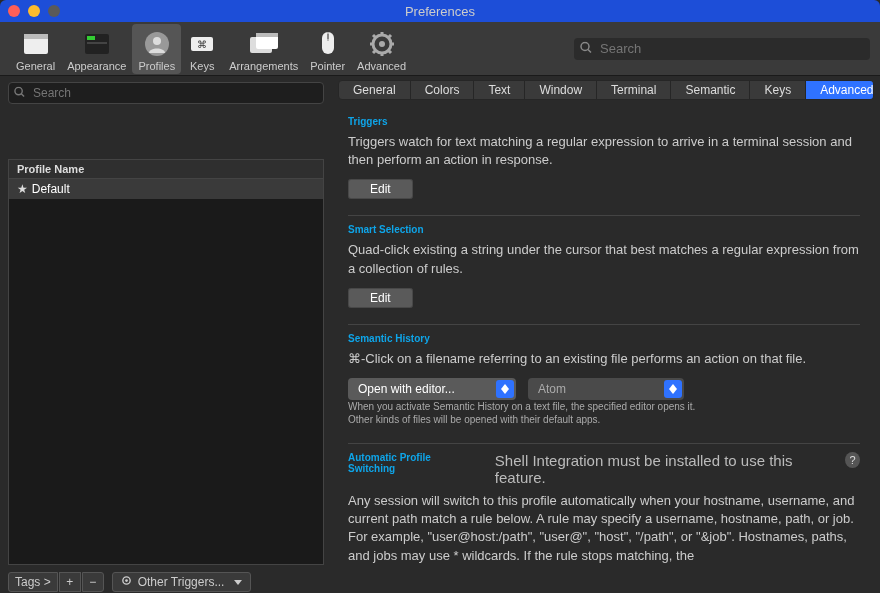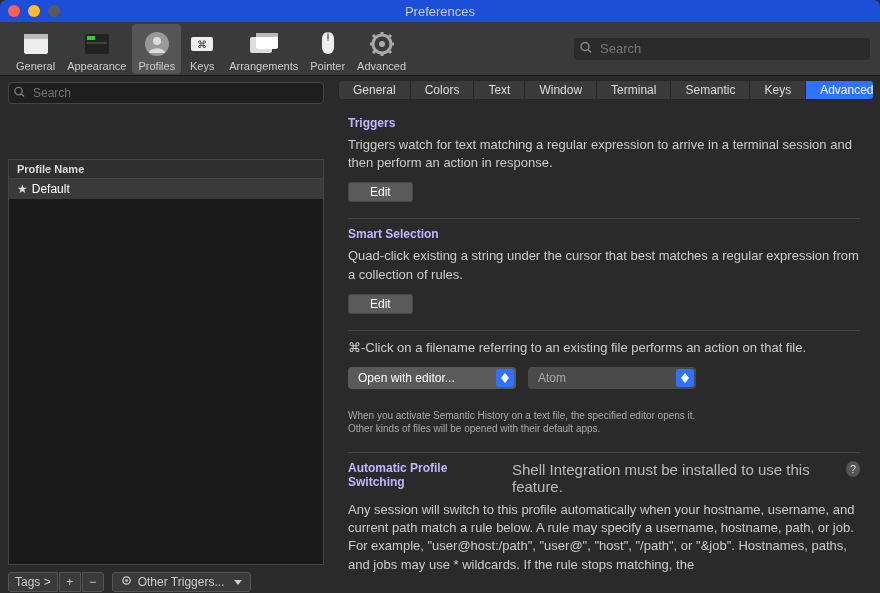--- a/index.html
+++ b/index.html
@@ -44,25 +44,25 @@
 .right { flex: 1; display: flex; flex-direction: column; padding: 4px 6px 0 6px; overflow: hidden; }
 .tabrow { display: flex; background: #3a3a3a; border-radius: 4px; overflow: hidden; height: 20px; border: 1px solid #262626; }
 .tab { flex: 0 0 auto; padding: 0 14px; font-size: 12px; display: flex; align-items: center; color: #ddd; border-right: 1px solid #262626; cursor: default; }
 .tab.grow { flex:1; justify-content:center; }
 .tab:last-child { border-right: none; }
 .tab.active { background: #2f72ff; color: #fff; }
 
 .content { flex: 1; overflow-y: auto; margin-top: 8px; padding: 0 14px 0 10px; }
 .section { padding: 8px 0 16px 0; border-bottom: 1px solid #444; }
 .section:last-child { border-bottom: none; }
-.section h3 { font-size: 12px; font-weight: 700; color: #c4b5fd; margin-bottom: 6px; }
+.section h3 { font-size: 10px; font-weight: 700; color: #0ea5e9; margin-bottom: 6px; }
 .section p.desc { font-size: 13px; color: #ccc; line-height: 1.4; margin-bottom: 10px; }
 .btn { background: #5a5a5a; border: none; color: #fff; height: 20px; padding: 0 22px; font-size: 12px; border-radius: 3px; display: inline-flex; align-items: center; box-shadow: inset 0 0 0 1px rgba(0,0,0,0.2); }
 
-.select-row { display: flex; gap: 12px; margin-bottom: 20px; }
+.select-row { display: flex; gap: 12px; margin-bottom: 0; }
 .mac-select { position: relative; height: 22px; background: #5a5a5a; border-radius: 4px; display: flex; align-items: center; padding: 0 26px 0 10px; font-size: 12px; color: #fff; }
 .mac-select.dim { background: #4a4a4a; color: #aaa; }
 .mac-select .arrows { position: absolute; right: 2px; top: 2px; bottom: 2px; width: 18px; background: #2f72ff; border-radius: 3px; display: flex; flex-direction: column; align-items: center; justify-content: center; }
 .mac-select .arrows svg { display: block; }
 
 .hint { font-size: 10px; color: #aaa; line-height: 1.35; }
 
 .aps-head { display: flex; align-items: flex-start; gap: 24px; margin-bottom: 6px; }
 .aps-note { font-size: 15px; color: #bbb; }
 .help { width: 16px; height: 16px; border-radius: 50%; background: #555; color: #ddd; font-size: 11px; display: inline-flex; align-items: center; justify-content: center; margin-left: auto; }
@@ -233,34 +233,35 @@
         <button class="btn">Edit</button>
       </div>
 
       <div class="section">
         <h3>Smart Selection</h3>
         <p class="desc">Quad-click existing a string under the cursor that best matches a regular expression from a collection of rules.</p>
         <button class="btn">Edit</button>
       </div>
 
       <div class="section">
+        <h3>Semantic History</h3>
         <p class="desc">⌘-Click on a filename referring to an existing file performs an action on that file.</p>
         <div class="select-row">
           <div class="mac-select" style="width:168px">
             <span>Open with editor...</span>
             <span class="arrows">
               <svg width="8" height="5" viewBox="0 0 8 5">
                   <path d="M0 5 L4 0 L8 5" fill="#fff"></path>
                 </svg>
               <svg width="8" height="5" viewBox="0 0 8 5">
                   <path d="M0 0 L4 5 L8 0" fill="#fff"></path>
                 </svg>
             </span>
           </div>
-          <div class="mac-select dim" style="width:168px">
+          <div class="mac-select dim" style="width:156px">
             <span>Atom</span>
             <span class="arrows">
               <svg width="8" height="5" viewBox="0 0 8 5">
                   <path d="M0 5 L4 0 L8 5" fill="#fff"></path>
                 </svg>
               <svg width="8" height="5" viewBox="0 0 8 5">
                   <path d="M0 0 L4 5 L8 0" fill="#fff"></path>
                 </svg>
             </span>
           </div>

